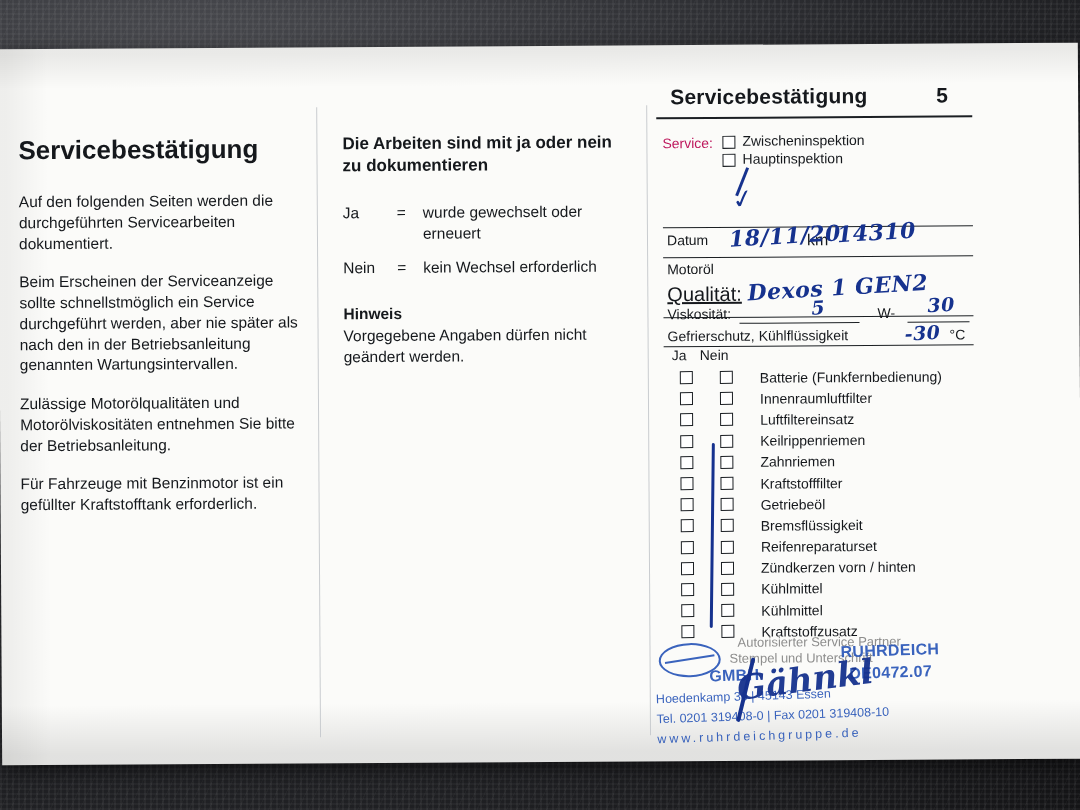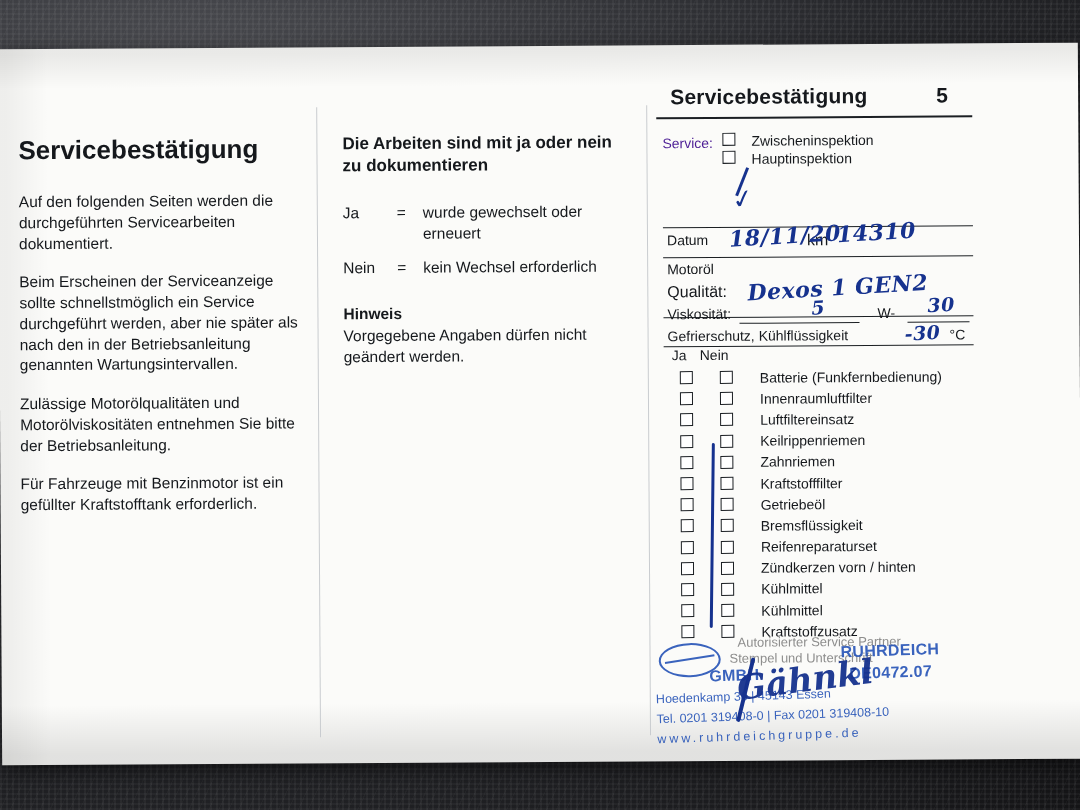--- a/index.html
+++ b/index.html
@@ -69,25 +69,25 @@
   .deftbl{font-size:15.5px;line-height:1.35;}
   .defrow{display:flex;margin-bottom:13px;}
   .defrow .k{width:54px;flex:none;}
   .defrow .eq{width:26px;flex:none;}
   .defrow .v{flex:1;}
   .c2 h3{font-size:15.5px;font-weight:bold;margin:26px 0 3px 0;}
   .c2 .note{font-size:15.5px;line-height:1.34;margin:0;}
 
   
   .c3{position:absolute;left:664px;top:84px;width:310px;font-size:14px;}
-  .lbl{color:#4c1d95;}
+  .lbl{color:#be185d;}
 
   .svc{display:flex;margin-top:4px;}
   .svc .lbl{width:60px;flex:none;padding-top:2px;}
-  .cbline{display:flex;align-items:flex-start;gap:16px;margin-bottom:2px;}
+  .cbline{display:flex;align-items:flex-end;gap:7px;margin-bottom:2px;}
   .box{
     width:11px;height:11px;border:1px solid #1b1f23;flex:none;background:#fff;
   }
   .sep{position:absolute;left:664px;width:310px;height:1px;background:#1b1f23;}
   .chk{display:flex;align-items:center;font-size:14px;height:21.2px;}
   .chk .b{width:11px;height:11px;border:1px solid #1b1f23;background:#fff;flex:none;}
   .chk .b1{margin-left:16px;}
   .chk .b2{margin-left:27px;}
   .chk .t{margin-left:27px;}
 
@@ -202,21 +202,21 @@
 
     <div class="sep" style="top:182px;"></div>
     <div class="sep" style="top:212px;"></div>
     <div class="sep" style="top:272px;"></div>
     <div class="sep" style="top:301px;"></div>
 
     <div style="position:absolute;left:668px;top:187px;font-size:14px;">Datum</div>
     <div style="position:absolute;left:808px;top:187px;font-size:16px;">km</div>
 
     <div style="position:absolute;left:668px;top:216px;font-size:14px;">Motoröl</div>
-    <div style="position:absolute;left:668px;top:238px;font-size:16px;">Qualität:</div>
+    <div style="position:absolute;left:668px;top:238px;font-size:20px;text-decoration:underline;">Qualität:</div>
     <div style="position:absolute;left:668px;top:261px;font-size:14px;">Viskosität:</div>
     <div style="position:absolute;left:878px;top:261px;font-size:14px;">W-</div>
     <div style="position:absolute;left:740px;top:278px;width:120px;height:1px;background:#1b1f23;"></div>
     <div style="position:absolute;left:908px;top:278px;width:62px;height:1px;background:#1b1f23;"></div>
 
     <div style="position:absolute;left:668px;top:283px;font-size:14px;">Gefrierschutz, Kühlflüssigkeit</div>
     <div style="position:absolute;left:950px;top:283px;font-size:14px;">°C</div>
 
     <div style="position:absolute;left:672px;top:302px;font-size:14px;">Ja</div>
     <div style="position:absolute;left:700px;top:302px;font-size:14px;">Nein</div>

